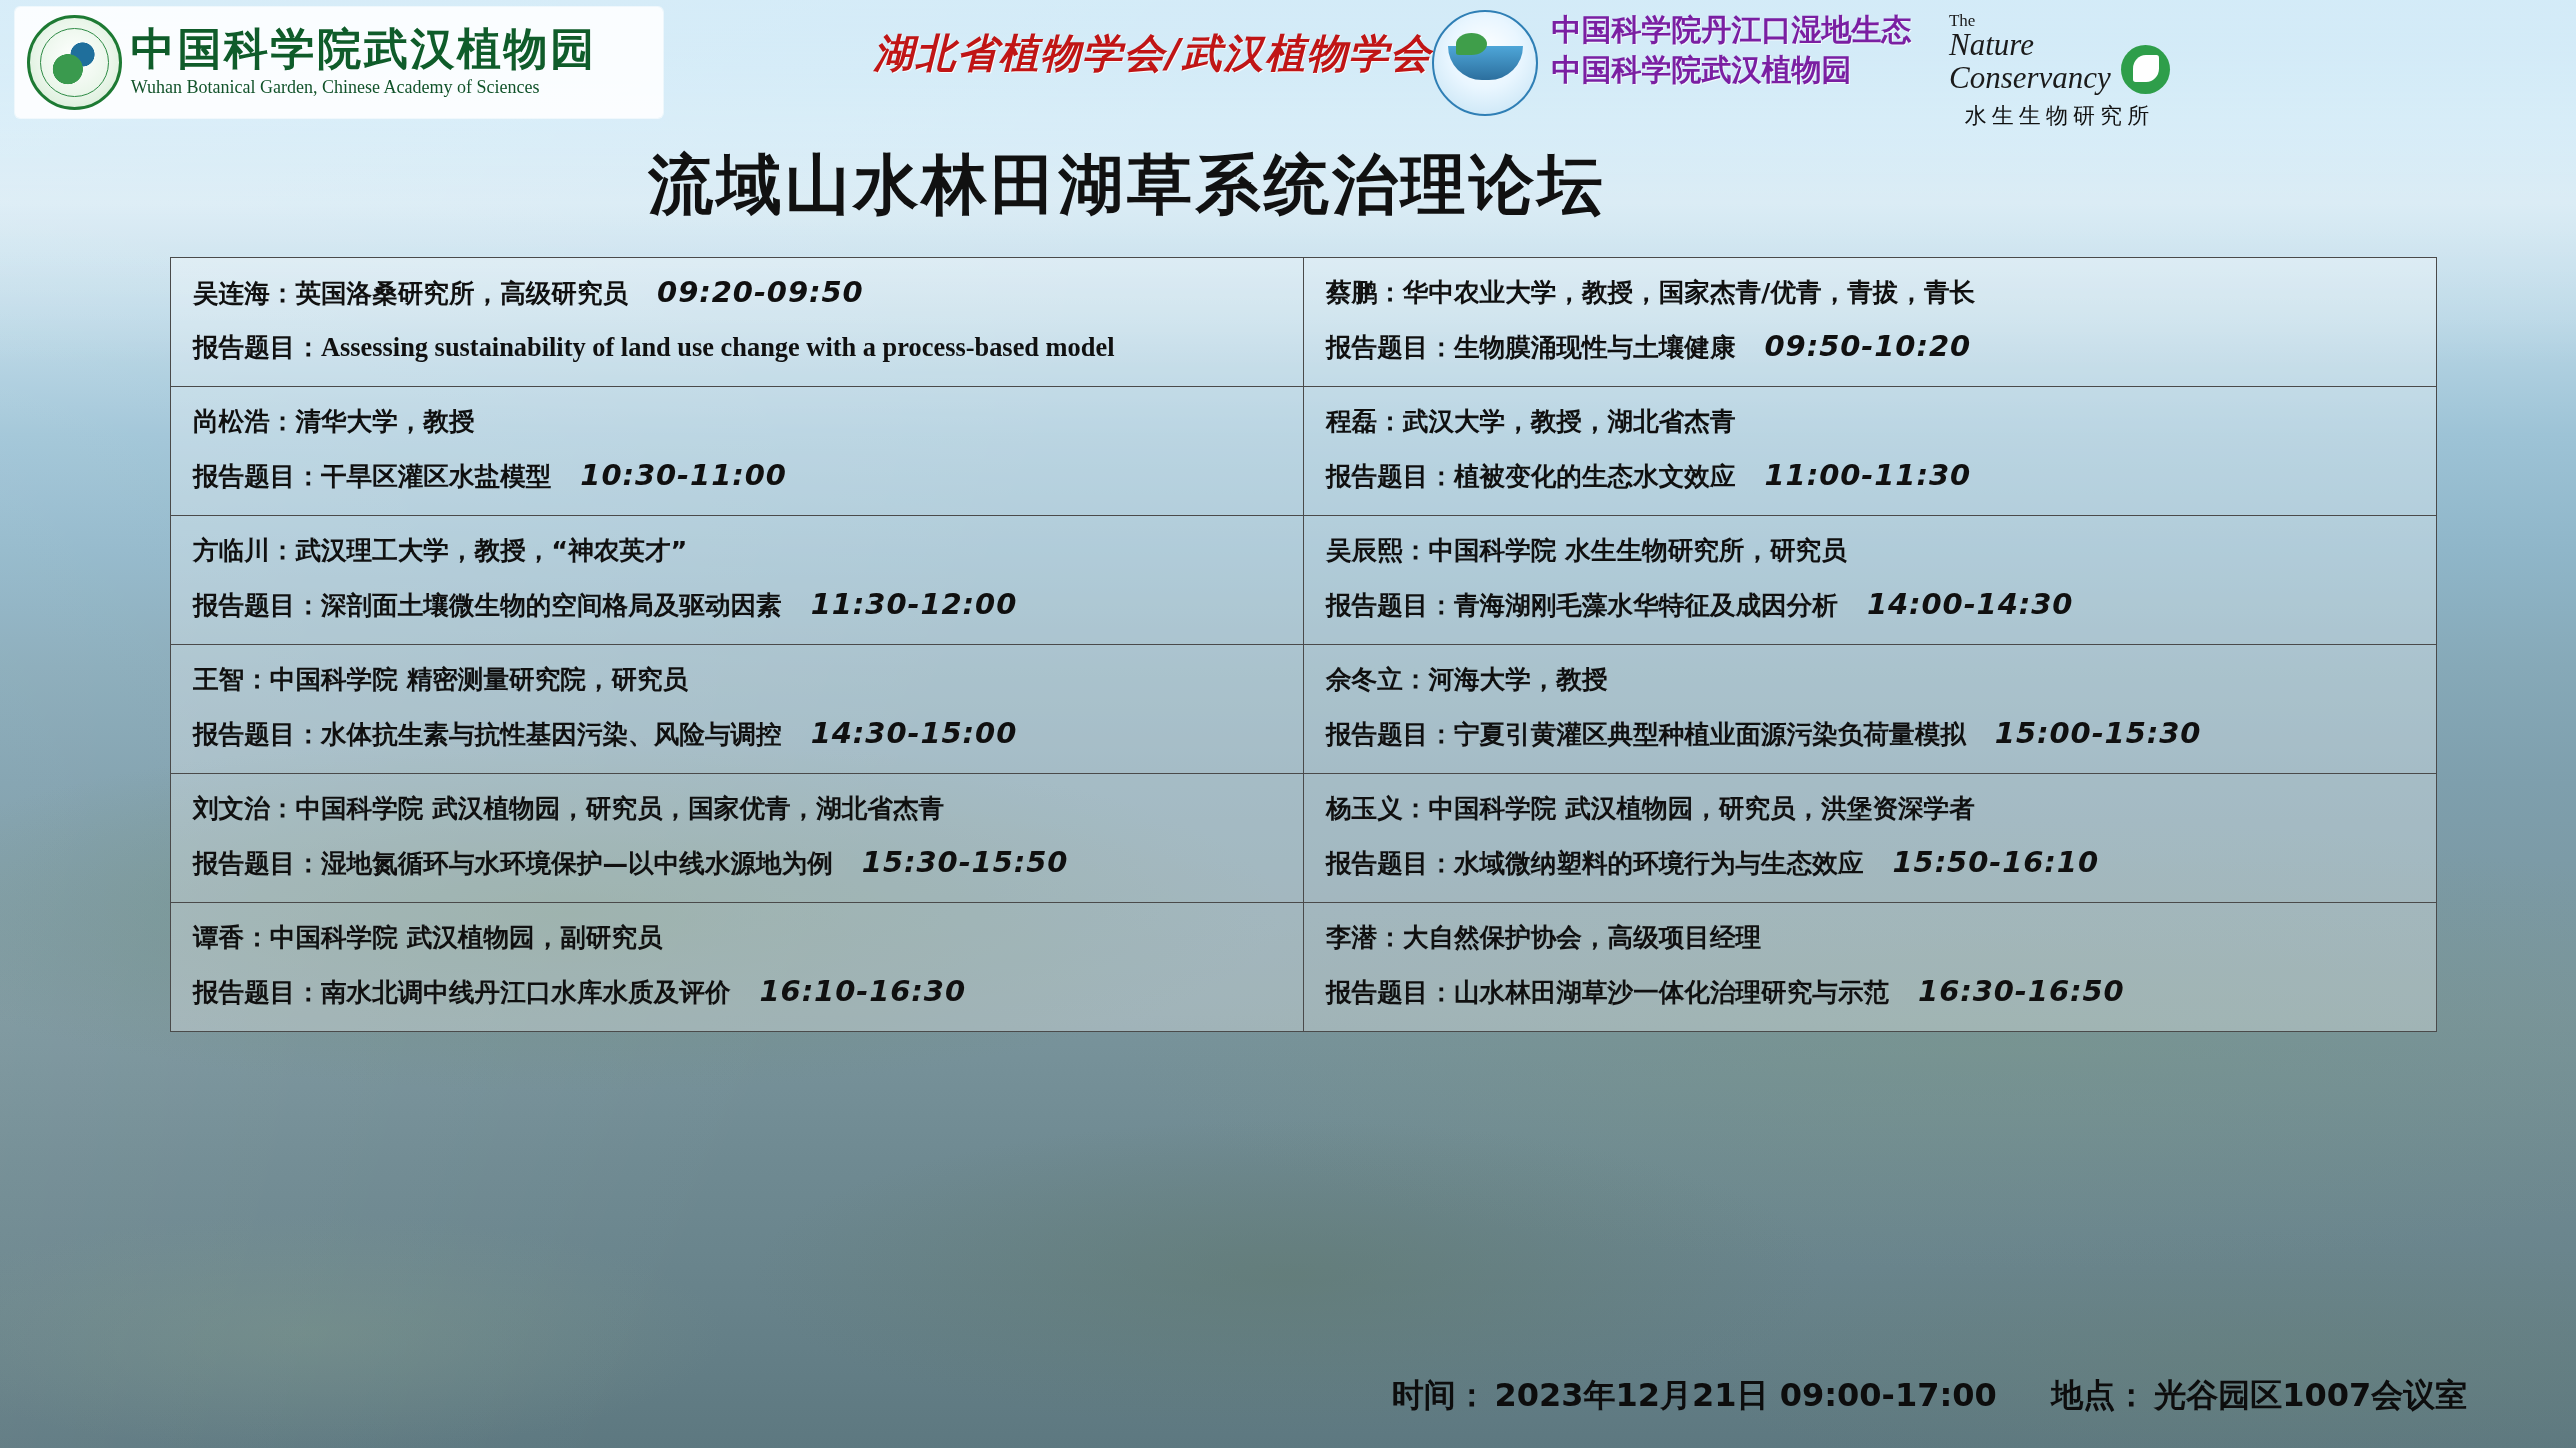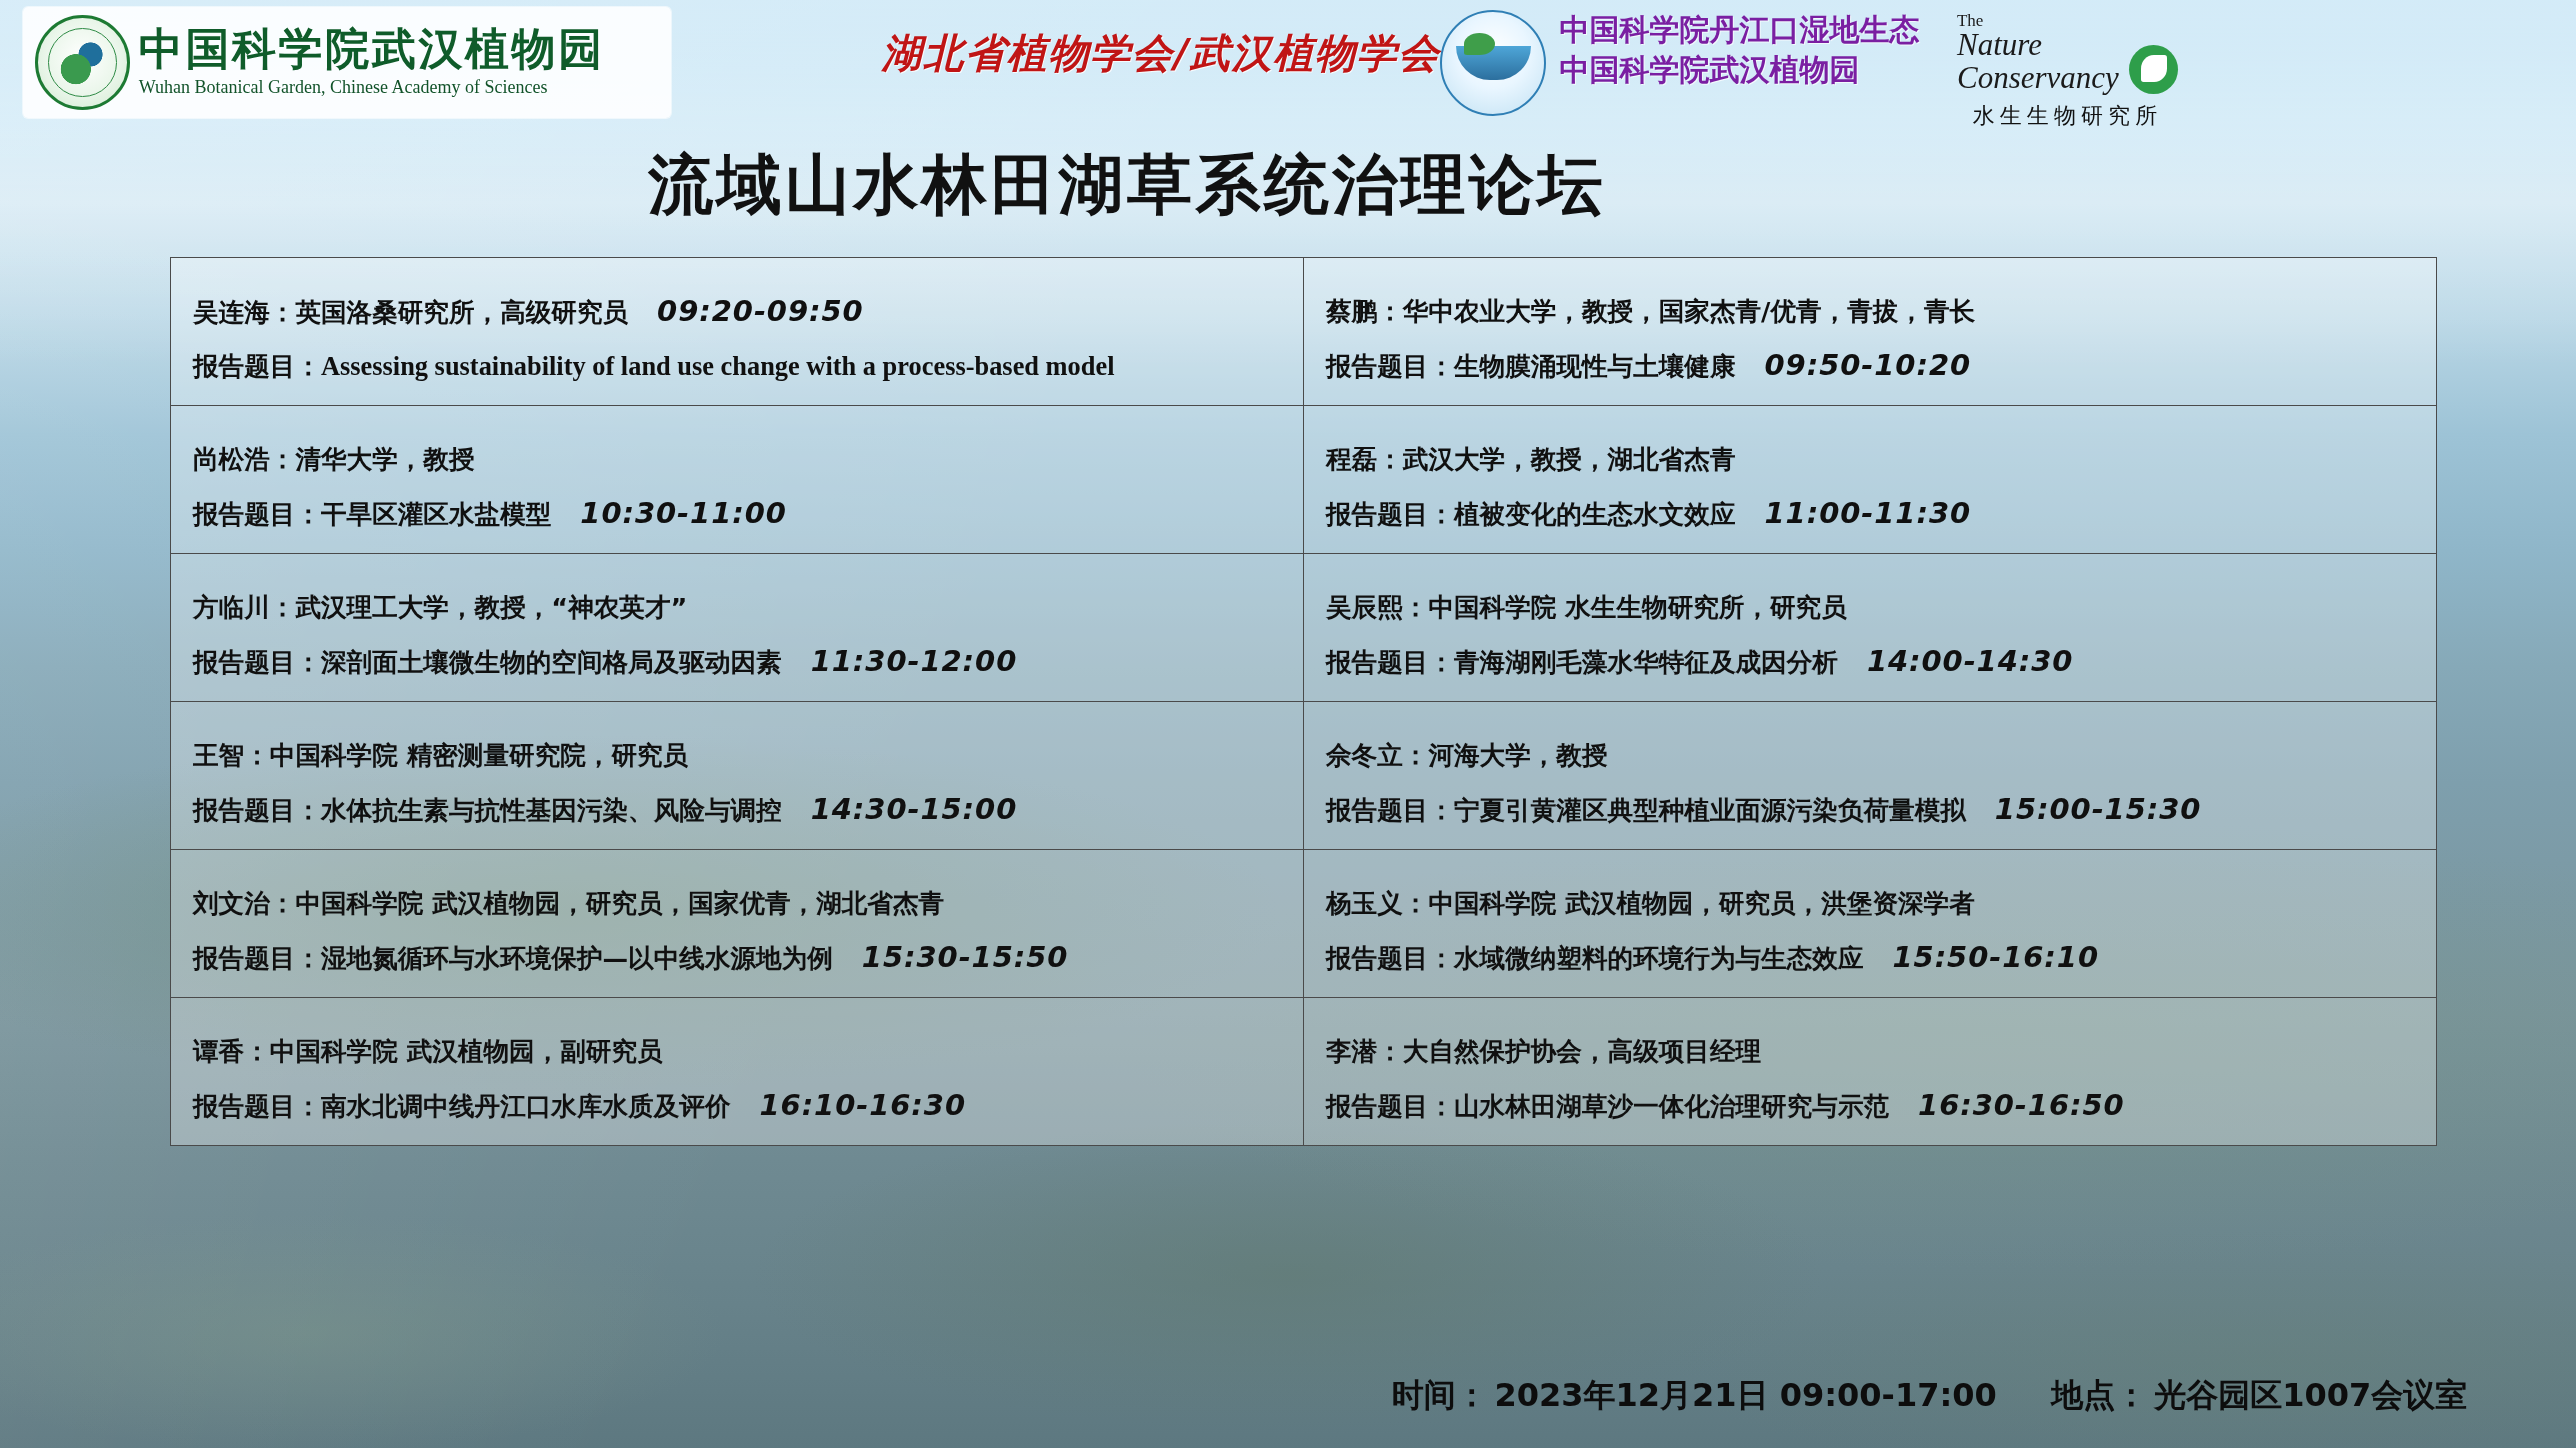--- a/index.html
+++ b/index.html
@@ -47,21 +47,21 @@
     content: "";
     position: absolute;
     left: 0; top: 0; right: 0; height: 366px;
     background: linear-gradient(to bottom, rgba(255,255,255,0.55), rgba(255,255,255,0.0));
     pointer-events: none;
   }
 
   
   .header {
     position: absolute;
-    left: 8px; top: 0;
+    left: 0; top: 0;
     width: 2192px;
     height: 128px;
     z-index: 5;
   }
   .logo-wbg {
     position: absolute;
     left: 15.3px; top: 6.8px;
     width: 648px; height: 111px;
     background: rgba(255,255,255,0.88);
     border-radius: 5.1px;
@@ -219,21 +219,21 @@
     width: 2267px;
     border: 1.7px solid #4a4a4a;
     border-collapse: collapse;
     z-index: 6;
     background: rgba(255,255,255,0.30);
   }
   .grid tr { }
   .grid td {
     border: 1.7px solid #4a4a4a;
     width: 50%;
-    padding: 31px 22px 17px 22px;
+    padding: 12px 22px 17px 22px;
     vertical-align: middle;
     height: 99px;
   }
   .cell-line {
     display: flex;
     align-items: baseline;
     flex-wrap: nowrap;
     white-space: nowrap;
   }
   .cell-line + .cell-line { margin-top: 19px; }

